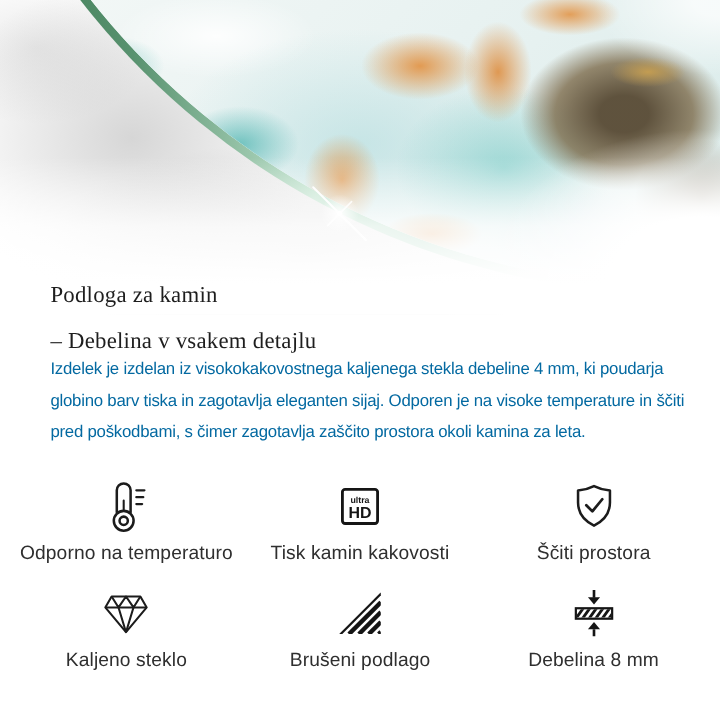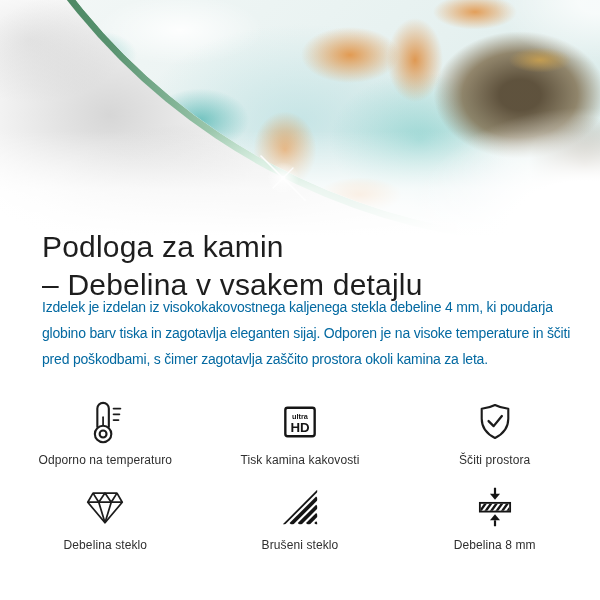--- a/index.html
+++ b/index.html
@@ -37,31 +37,31 @@
       radial-gradient(ellipse 120px 50px at 180px 30px, rgba(255,255,255,0.90), rgba(255,255,255,0) 70%),
       linear-gradient(135deg,#f4f8f7 0%,#e6f1f0 40%,#d6eae9 70%,#cfe5e6 100%);}
   
   .hero-fade{position:absolute;inset:0;background:
       radial-gradient(ellipse 240px 170px at 585px 235px, #fff 32%, rgba(255,255,255,0) 75%),
       radial-gradient(ellipse 150px 90px at 600px 0px, rgba(255,255,255,0.75) 15%, rgba(255,255,255,0) 70%),
       linear-gradient(to bottom, rgba(255,255,255,0) 50%, rgba(255,255,255,0.8) 72%, #fff 90%);}
   .sparkle{position:absolute;left:253px;top:148px;width:60px;height:60px;}
 
   
-  .title{position:absolute;left:42px;top:228px;font-family:Liberation Sans, sans-serif;
-         font-size:30px;line-height:38px;color:#1e1e1e;font-weight:400;letter-spacing:0.2px;}
+  .title{position:absolute;left:42px;top:228px;font-family:Liberation Serif, serif;
+         font-size:19px;line-height:38px;color:#1e1e1e;font-weight:400;letter-spacing:0.2px;}
   .desc{position:absolute;left:42px;top:294px;width:545px;font-size:14px;line-height:26px;
         color:#0369a1;letter-spacing:-0.2px;}
 
   
   .features{position:absolute;left:8px;top:396px;width:584px;display:grid;
             grid-template-columns:repeat(3,1fr);row-gap:14px;}
   .feature{display:flex;flex-direction:column;align-items:center;text-align:center;}
   .icon-box{height:52px;display:flex;align-items:center;justify-content:center;}
-  .feature-label{margin-top:5px;font-size:12px;color:#2f2f2f;letter-spacing:0.1px;}
+  .feature-label{margin-top:5px;font-size:16px;color:#2f2f2f;letter-spacing:0.1px;}
   svg{display:block;}
 </style>
 </head>
 <body>
 
 <div class="page">
 
   <div class="hero">
     <div class="hero-shadow"></div>
     <div class="disc">
@@ -111,21 +111,21 @@
     </div>
 
     <div class="feature">
       <div class="icon-box">
         <svg width="44" height="44" viewBox="0 0 48 48">
           <rect x="8" y="8.5" width="32" height="31" rx="2.5" fill="none" stroke="#151515" stroke-width="2.6"></rect>
           <text x="24" y="20.5" text-anchor="middle" font-family="Liberation Sans, sans-serif" font-size="8" font-weight="700" fill="#151515">ultra</text>
           <text x="24" y="34.5" text-anchor="middle" font-family="Liberation Sans, sans-serif" font-size="14.5" font-weight="700" fill="#151515">HD</text>
         </svg>
       </div>
-      <div class="feature-label">Tisk kamina kakovosti</div>
+      <div class="feature-label">Tisk kamin kakovosti</div>
     </div>
 
     <div class="feature">
       <div class="icon-box">
         <svg width="44" height="44" viewBox="0 0 48 48" fill="none" stroke="#1c1c1c" stroke-width="2.3" stroke-linecap="round" stroke-linejoin="round">
           <path d="M24,5.5 C28.5,7.8 33,9 38.5,9.6 L38.5,20.5 C38.5,30 33,37 24,41.5 C15,37 9.5,30 9.5,20.5 L9.5,9.6 C15,9 19.5,7.8 24,5.5 Z"></path>
           <polyline points="17,23 22.5,28.5 31.5,17.5" stroke-width="2.5"></polyline>
         </svg>
       </div>
       <div class="feature-label">Ščiti prostora</div>
@@ -133,41 +133,41 @@
 
     <div class="feature">
       <div class="icon-box">
         <svg width="46" height="46" viewBox="0 0 48 48" fill="none" stroke="#1c1c1c" stroke-width="1.8" stroke-linejoin="round">
           <path d="M11.5,9.5 L36.5,9.5 L42,19 L24,40.5 L6,19 Z"></path>
           <path d="M6,19 L42,19"></path>
           <path d="M11.5,9.5 L17.5,19 L24,9.5 L30.5,19 L36.5,9.5"></path>
           <path d="M17.5,19 L24,40.5 M30.5,19 L24,40.5"></path>
         </svg>
       </div>
-      <div class="feature-label">Debelina steklo</div>
+      <div class="feature-label">Kaljeno steklo</div>
     </div>
 
     <div class="feature">
       <div class="icon-box">
         <svg width="44" height="44" viewBox="0 0 48 48">
           <defs>
               <clipPath id="tri">
                 <polygon points="5,43 43,5 43,43"></polygon>
               </clipPath>
             </defs>
           <g clip-path="url(#tri)" stroke="#151515" stroke-width="4">
             <line x1="5" y1="43" x2="43" y2="5"></line>
             <line x1="14" y1="43" x2="43" y2="14"></line>
             <line x1="23" y1="43" x2="43" y2="23"></line>
             <line x1="32" y1="43" x2="43" y2="32"></line>
             <line x1="41" y1="43" x2="43" y2="41"></line>
           </g>
         </svg>
       </div>
-      <div class="feature-label">Brušeni steklo</div>
+      <div class="feature-label">Brušeni podlago</div>
     </div>
 
     <div class="feature">
       <div class="icon-box">
         <svg width="44" height="44" viewBox="0 0 48 48">
           <defs>
               <clipPath id="bar">
                 <rect x="8.5" y="20.5" width="31" height="7.5"></rect>
               </clipPath>
             </defs>

